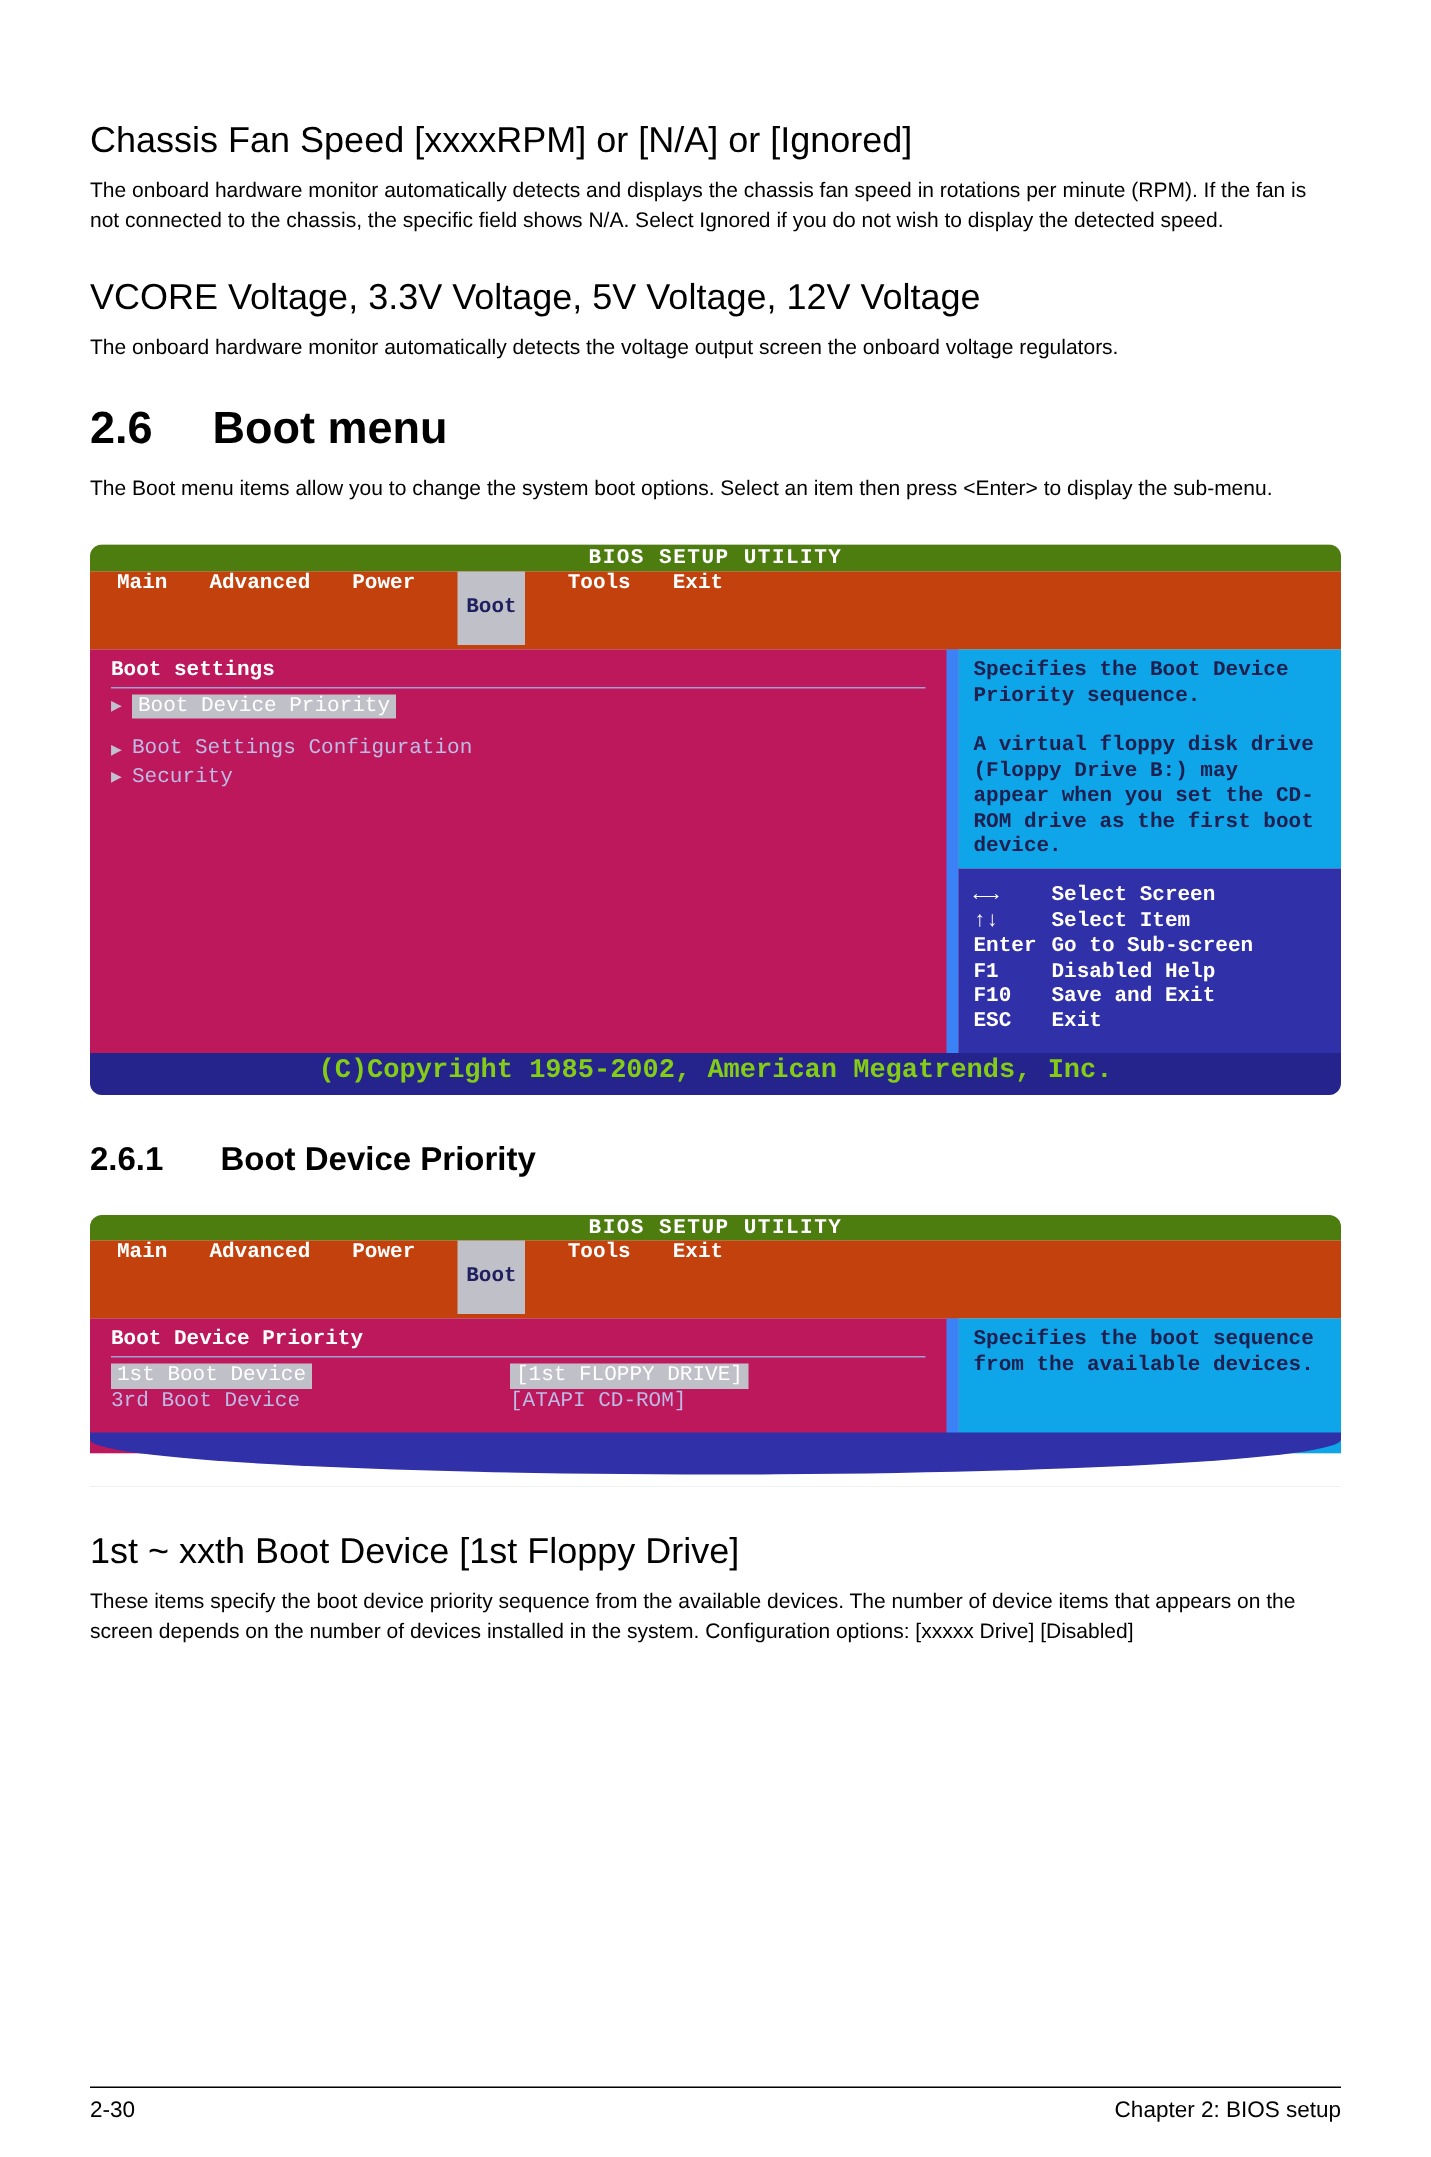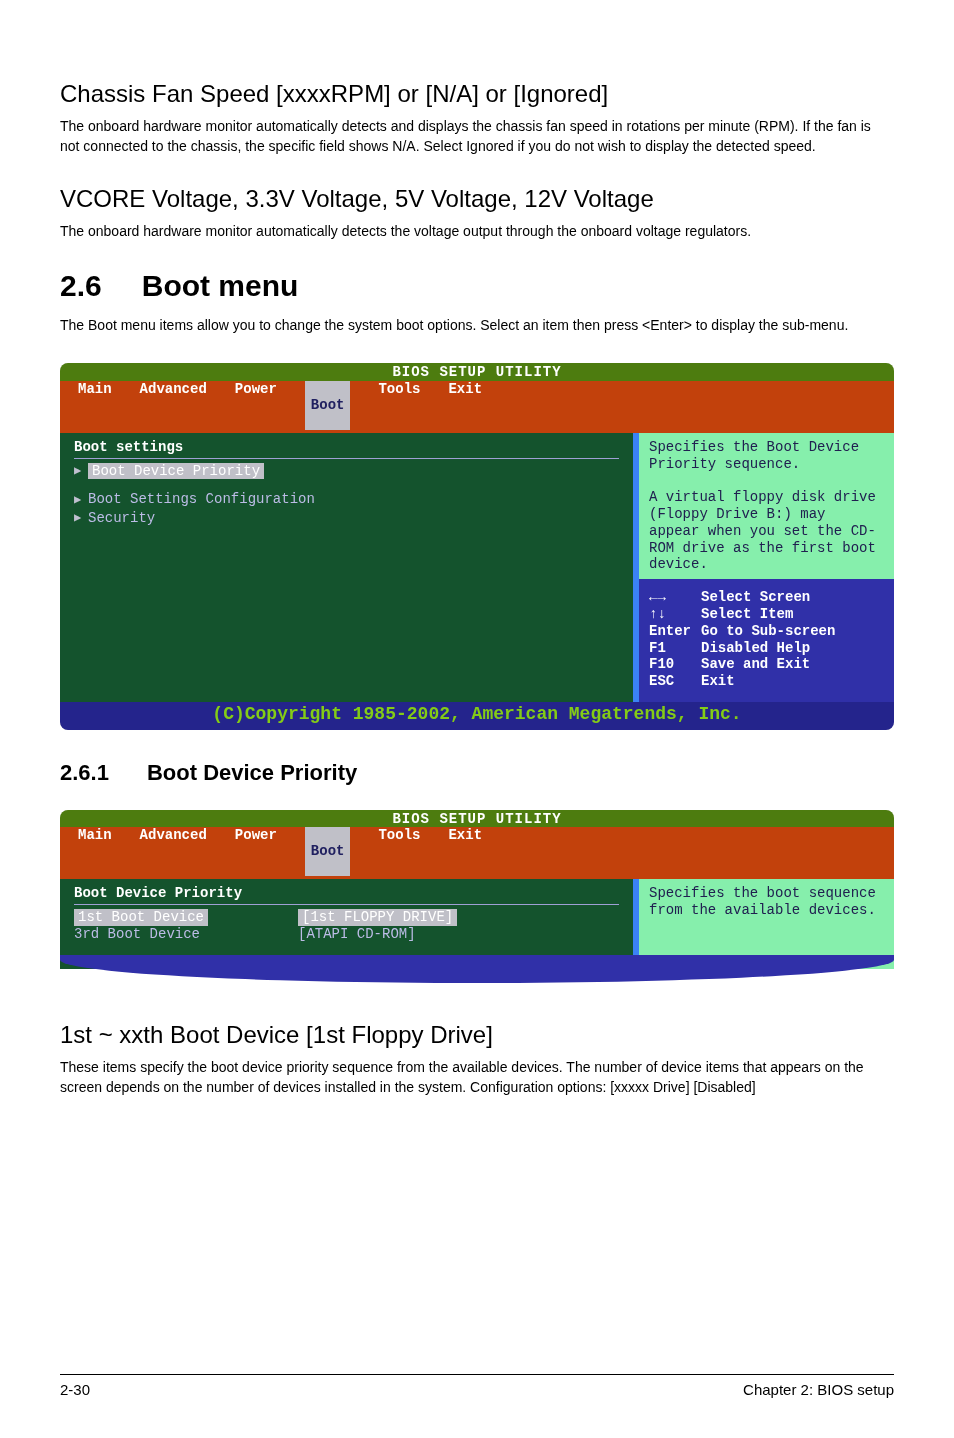--- a/index.html
+++ b/index.html
@@ -73,24 +73,24 @@
   .bios-tab.active {
     background: #c0c0c8;
     color: #202060;
     padding: 16px 6px;
   }
   .bios-body {
     display: flex;
   }
   .bios-left {
     flex: 1;
-    background: #14532d;
+    background: #be185d;
     color: #ffffff;
     padding: 6px 14px 20px 14px;
-    border-right: 6px solid #3b82f6;
+    border-right: 8px solid #3b82f6;
   }
   .bios-left .title-line {
     color: #ffffff;
     font-weight: bold;
     margin-bottom: 2px;
   }
   .bios-left .divider {
     border-top: 1px solid #9fa0d4;
     margin: 2px 0 4px 0;
   }
@@ -113,24 +113,24 @@
   .bios-left .dim {
     color: #bcbce6;
   }
   .bios-right {
     width: 255px;
     display: flex;
     flex-direction: column;
   }
   .bios-help-top {
     flex: 1;
-    background: #86efac;
+    background: #0ea5e9;
     color: #202050;
     padding: 6px 10px;
-    font-weight: normal;
+    font-weight: bold;
   }
   .bios-help-bottom {
     background: #3030a8;
     color: #ffffff;
     padding: 10px 10px 12px 10px;
     font-weight: bold;
   }
   .bios-help-bottom .row { display:flex; }
   .bios-help-bottom .key { width: 52px; }
   .bios-copyright {
@@ -139,21 +139,21 @@
     text-align: center;
     font-weight: bold;
     padding: 2px 0 4px 0;
     font-size: 18px;
   }
   .bios-panel.small .bios-body { min-height: 90px; }
   .bios-panel.small .bios-left .row2 {
     display:flex;
   }
   .bios-panel.small .bios-left .label2 {
-    width: 224px;
+    width: 266px;
   }
   .bios-panel.small .bios-left .val2 {}
   .bios-panel.small .bios-left .selrow {
     background:#c0c0c8; color:#fff; display:inline-block; padding:0 4px;
   }
   .bios-panel.small .curve {
     height: 22px;
     background: #ffffff;
     position: relative;
   }
@@ -161,38 +161,38 @@
     content:"";
     position:absolute; left:0; right:0; top:-14px; height:28px;
     background:#3030a8;
     border-bottom-left-radius: 60% 28px;
     border-bottom-right-radius: 60% 28px;
   }
   .small-wrap { position:relative; }
 
   .footer {
     position: absolute;
-    bottom: 40px;
+    bottom: 23px;
     left: 60px;
     right: 60px;
     border-top: 1px solid #000;
     padding-top: 6px;
     font-size: 15px;
     display: flex;
     justify-content: space-between;
   }
 </style>
 </head>
 <body>
 
 <div class="section-heading">Chassis Fan Speed [xxxxRPM] or [N/A] or [Ignored]</div>
 <div class="body-text">The onboard hardware monitor automatically detects and displays the chassis fan speed in rotations per minute (RPM). If the fan is not connected to the chassis, the specific field shows N/A. Select Ignored if you do not wish to display the detected speed.</div>
 
 <div class="section-heading">VCORE Voltage, 3.3V Voltage, 5V Voltage, 12V Voltage</div>
-<div class="body-text">The onboard hardware monitor automatically detects the voltage output through the onboard voltage regulators.</div>
+<div class="body-text">The onboard hardware monitor automatically detects the voltage output screen the onboard voltage regulators.</div>
 
 <div class="chapter-heading">
   <span class="num">2.6</span><span>Boot menu</span>
 </div>
 <div class="body-text">The Boot menu items allow you to change the system boot options. Select an item then press &lt;Enter&gt; to display the sub-menu.</div>
 
 <div class="bios-panel">
   <div class="bios-header">BIOS SETUP UTILITY</div>
   <div class="bios-tabs">
     <span class="bios-tab">Main</span>

